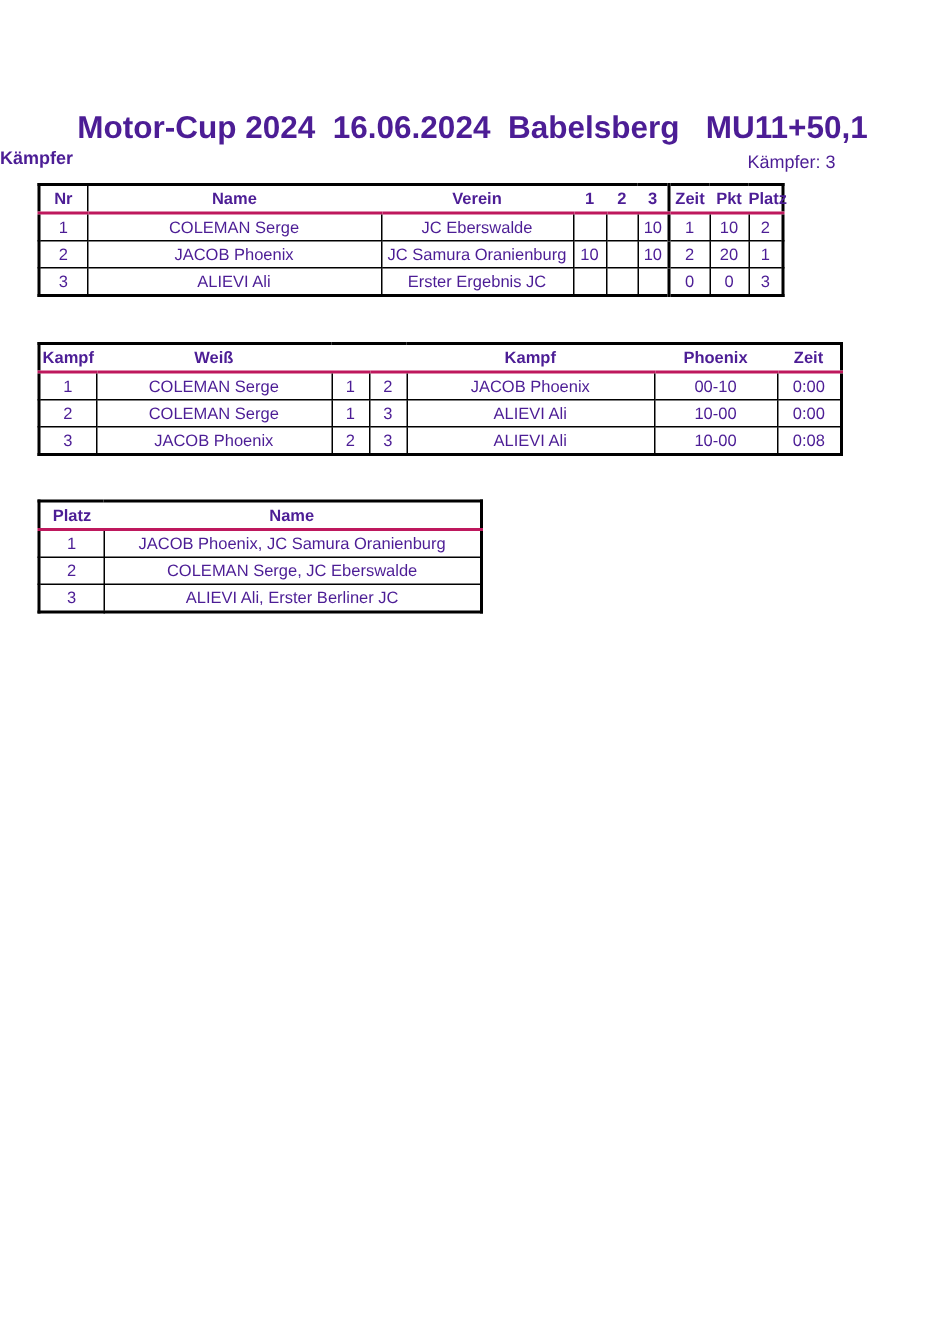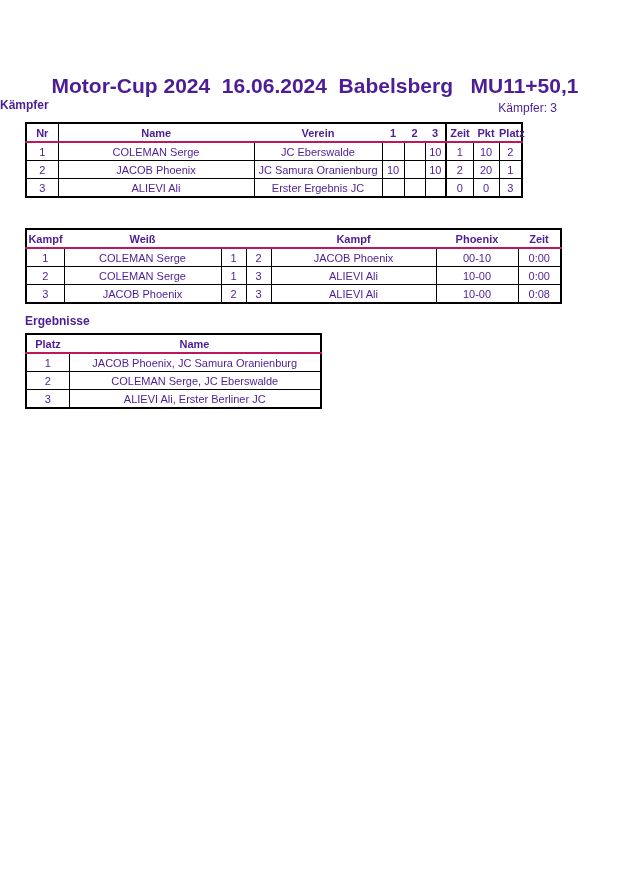--- a/index.html
+++ b/index.html
@@ -189,21 +189,20 @@
         <td class="al">JACOB Phoenix</td>
         <td>2</td>
         <td>3</td>
         <td class="al">ALIEVI Ali</td>
         <td>10-00</td>
         <td>0:08</td>
       </tr>
     </tbody>
   </table>
 
-  <div class="section-title sub-ergebnisse">Ergebnisse</div>
 
   <table class="tbl t3">
     <colgroup>
       <col style="width:43px">
         <col style="width:252px">
     </colgroup>
     <thead>
       <tr>
         <th class="hdr-left">Platz</th>
         <th>Name</th>

